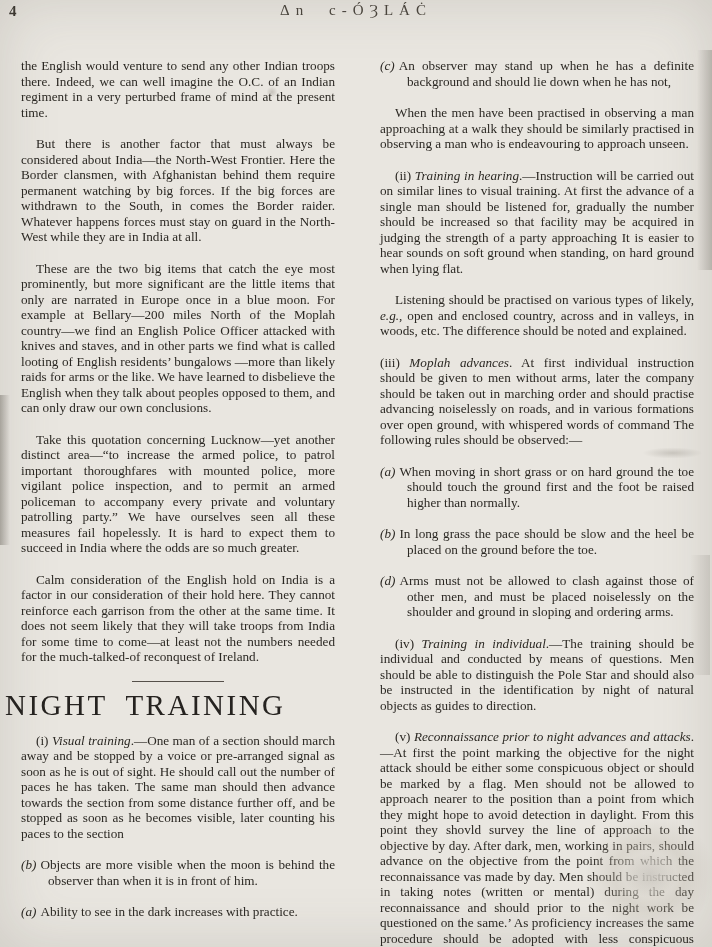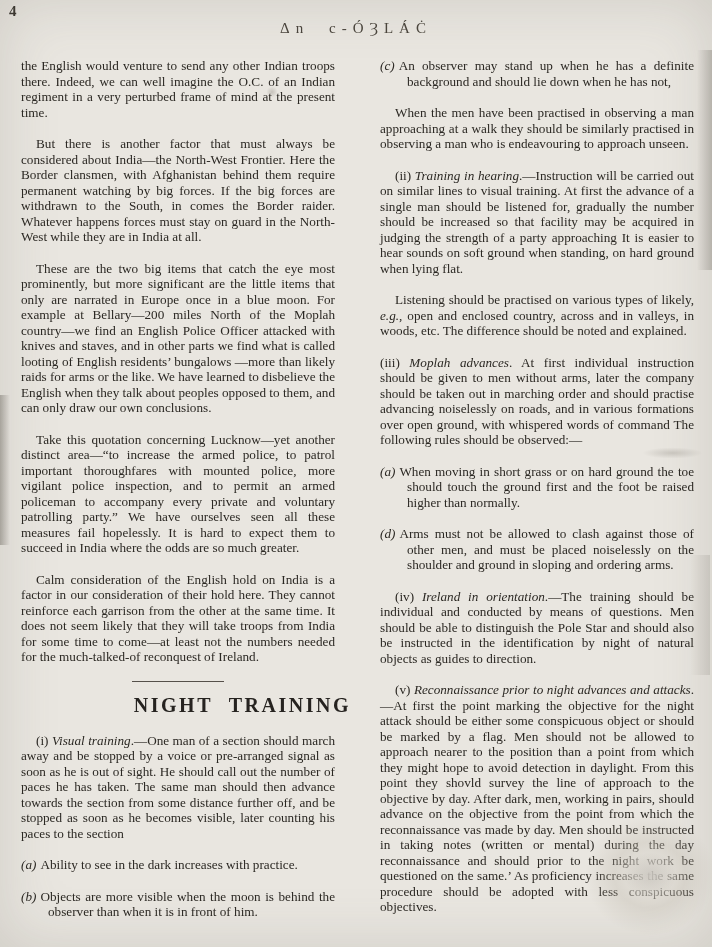--- a/index.html
+++ b/index.html
@@ -12,21 +12,21 @@
     color:var(--ink,#2b2823);
     overflow:hidden;
     box-shadow:inset 0 0 60px rgba(95,88,75,0.18);
   }
   .header-row{position:absolute;top:0;left:0;right:0;height:34px;}
   .page-num{
     position:absolute;left:9px;top:3px;
     font-size:15px;font-weight:bold;color:#3c3831;
   }
   .masthead{
-    position:absolute;left:0;right:0;top:20px;
+    position:absolute;left:0;right:0;top:2px;
     text-align:center;
     font-size:15px;letter-spacing:6px;word-spacing:10px;
     color:#4a453d;
   }
   .content{
     position:absolute;top:42px;left:5px;right:3px;bottom:0;
     display:flex;gap:13px;
   }
   .col{
     width:346px;flex:0 0 346px;
@@ -38,23 +38,23 @@
   .para.indent{text-indent:15px;}
   .li{
     margin-left:21px;
     padding-left:27px;
     text-indent:-27px;
   }
   .li .marker{font-style:italic;padding-right:4px;}
   em{}
   .heading{
     margin:11px 0 7px;
-    text-align:right;
-    font-size:20px;line-height:24px;
-    font-weight:bold;
+    text-align:left;
+    font-size:29px;line-height:24px;
+    font-weight:normal;
     letter-spacing:2.5px;word-spacing:9px;
     color:#262320;
   }
   .rule{
     width:92px;height:0;
     border-top:1.5px solid #55504a;
     margin:12px auto 2px;
   }
   
   .stain{position:absolute;pointer-events:none;}
@@ -102,32 +102,33 @@
   <div class="content">
     <div class="col">
         <p class="para"><span>the English would venture to send any other Indian troops there.  Indeed, we can well imagine the O.C. of an Indian regiment in a very perturbed frame of mind at the present time.</span></p>
         <p class="para indent"><span>But there is another factor that must always be considered about India—the North-West Frontier.  Here the Border clansmen, with Afghanistan behind them require permanent watching by big forces.  If the big forces are withdrawn to the South, in comes the Border raider.  Whatever happens forces must stay on guard in the North-West while they are in India at all.</span></p>
         <p class="para indent"><span>These are the two big items that catch the eye most prominently, but more significant are the little items that only are narrated in Europe once in a blue moon. For example at Bellary—200 miles North of the Moplah country—we find an English Police Officer attacked with knives and staves, and in other parts we find what is called looting of English residents’ bungalows —more than likely raids for arms or the like.  We have learned to disbelieve the English when they talk about peoples opposed to them, and can only draw our own conclusions.</span></p>
         <p class="para indent"><span>Take this quotation concerning Lucknow—yet another distinct area—“to increase the armed police, to patrol important thoroughfares with mounted police, more vigilant police inspection, and to permit an armed policeman to accompany every private and voluntary patrolling party.”  We have ourselves seen all these measures fail hopelessly.  It is hard to expect them to succeed in India where the odds are so much greater.</span></p>
         <p class="para indent"><span>Calm consideration of the English hold on India is a factor in our consideration of their hold here.  They cannot reinforce each garrison from the other at the same time.  It does not seem likely that they will take troops from India for some time to come—at least not the numbers needed for the much-talked-of reconquest of Ireland.</span></p>
         <div class="rule"></div>
         <h2 class="heading">NIGHT TRAINING</h2>
         <p class="para indent"><span>(i) </span><em>Visual training</em><span>.—One man of a section should march away and be stopped by a voice or pre-arranged signal as soon as he is out of sight.  He should call out the number of paces he has taken.  The same man should then advance towards the section from some distance further off, and be stopped as soon as he becomes visible, later counting his paces to the section</span></p>
+        <p class="li"><em class="marker">(b)</em><span>Objects are more visible when the moon is behind the observer than when it is in front of him.</span></p>
         <p class="li"><em class="marker">(a)</em><span>Ability to see in the dark increases with practice.</span></p>
-        <p class="li"><em class="marker">(b)</em><span>Objects are more visible when the moon is behind the observer than when it is in front of him.</span></p>
       </div>
     <div class="col">
         <p class="li"><em class="marker">(c)</em><span>An observer may stand up when he has a definite background and should lie down when he has not,</span></p>
         <p class="para indent"><span>When the men have been practised in observing a man approaching at a walk they should be similarly practised in observing a man who is endeavouring to approach unseen.</span></p>
         <p class="para indent"><span>(ii) </span><em>Training in hearing</em><span>.—Instruction will be carried out on similar lines to visual training.  At first the advance of a single man should be listened for, gradually the number should be increased so that facility may be acquired in judging the strength of a party approaching   It is easier to hear sounds on soft ground when standing, on hard ground when lying flat.</span></p>
         <p class="para indent"><span>Listening should be practised on various types of likely, </span><em>e.g.</em><span>, open and enclosed country, across and in valleys, in woods, etc.   The difference should be noted and explained.</span></p>
         <p class="para"><span>(iii) </span><em>Moplah advances</em><span>.  At first individual instruction should be given  to men without arms, later the company should be taken out in marching order and should practise advancing noiselessly on roads, and in various formations over open ground, with whispered words of command   The following rules should be observed:—</span></p>
         <p class="li"><em class="marker">(a)</em><span>When moving in short grass or on hard ground the toe should touch the ground  first and the foot be raised higher than normally.</span></p>
+        <p class="li"><em class="marker">(b)</em><span>In long grass the pace should be slow and the heel be placed on the ground before the toe.</span></p>
         <p class="li"><em class="marker">(d)</em><span>Arms must not be allowed to clash against those of other men, and must be placed noiselessly on the shoulder and ground in sloping and ordering arms.</span></p>
-        <p class="para indent"><span>(iv) </span><em>Ireland in orientation</em><span>.—The training should be individual and conducted by means of questions. Men should be able to distinguish the Pole Star and should also be instructed in the identification by night of natural objects as guides to direction.</span></p>
+        <p class="para indent"><span>(iv) </span><em>Training in individual</em><span>.—The training should be individual and conducted by means of questions. Men should be able to distinguish the Pole Star and should also be instructed in the identification by night of natural objects as guides to direction.</span></p>
         <p class="para indent"><span>(v) </span><em>Reconnaissance prior to night advances and attacks</em><span>.—At first the point marking the objective for the night attack should be either some conspicuous object or should be marked by a flag.  Men should not be allowed to approach nearer to the position than a point from which they might hope to avoid detection in daylight.  From this point they shovld survey the line of approach to the objective by day.  After dark, men, working in pairs, should advance on the objective from the point from which the reconnaissance vas made by day.  Men should be instructed in taking notes (written or mental) during the day reconnaissance and should prior to the night work be questioned on the same.’  As proficiency increases the same procedure should be adopted with less conspicuous objectives.</span></p>
       </div>
   </div>
 
   <div class="stain stain-br"></div>
   <div class="stain stain-br2"></div>
   <div class="stain stain-right-edge"></div>
   <div class="stain stain-left-edge"></div>
   <div class="stain stain-smear"></div>
   <div class="stain stain-top"></div>

